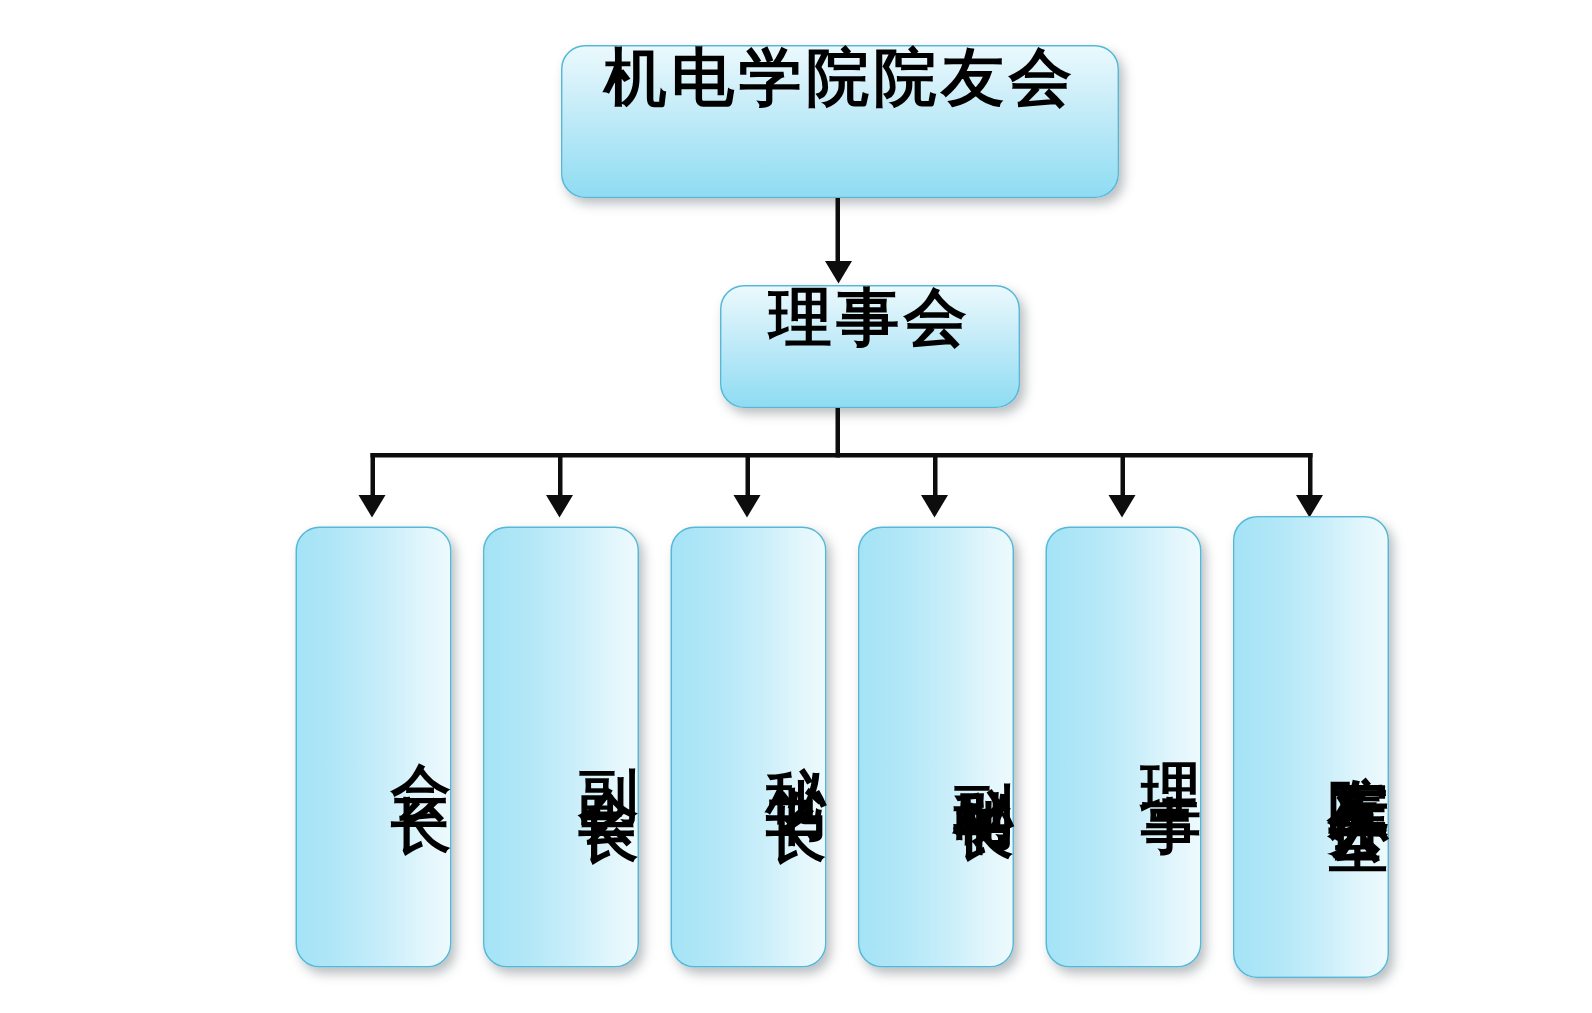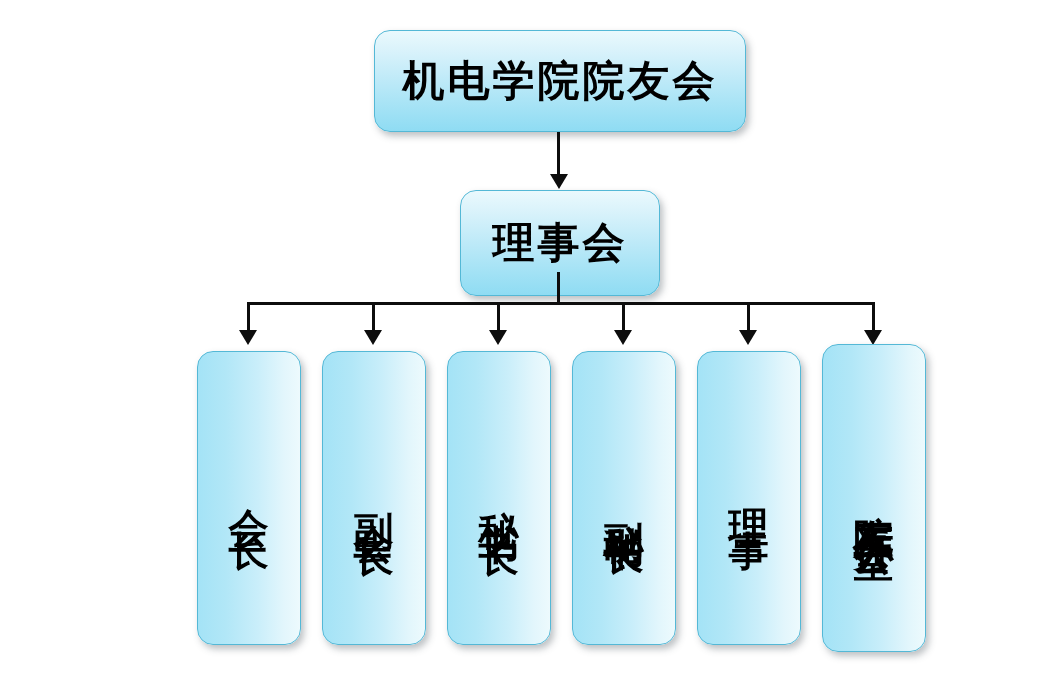--- a/index.html
+++ b/index.html
@@ -17,21 +17,20 @@
   }
 
   
   .node {
     position: absolute;
     box-sizing: border-box;
     border: 1.6px solid #54b8d6;
     border-radius: 16px;
     box-shadow: 3px 4px 7px rgba(60,70,80,0.34);
     display: flex;
-    align-items: center;
     justify-content: center;
     color: #000000;
     font-weight: bold;
     text-align: center;
   }
 
   
   .node.horiz {
     background: linear-gradient(to bottom,
                 #eaf9fd 0%,
@@ -100,21 +99,21 @@
 
 <div id="canvas">
 
   <div class="node horiz" style="left:374px; top:30px; width:372px; height:102px;">
     <span class="label">机电学院院友会</span>
   </div>
 
   <div class="conn vline" style="left:557px; top:132px; width:3px; height:48px;"></div>
   <div class="arrowhead" style="left:550px; top:174px;"></div>
 
-  <div class="node horiz" style="left:460px; top:190px; width:200px; height:106px;">
+  <div class="node horiz" style="left:480px; top:190px; width:200px; height:82px;">
     <span class="label">理事会</span>
   </div>
 
   <div class="conn vline" style="left:557px; top:272px; width:3px; height:33px;"></div>
 
   <div class="conn hline" style="left:247px; top:302px; width:628px; height:3px;"></div>
 
   <div class="conn vline" style="left:247px; top:302px; height:33px;"></div>
   <div class="arrowhead" style="left:239px; top:330px;"></div>
 

